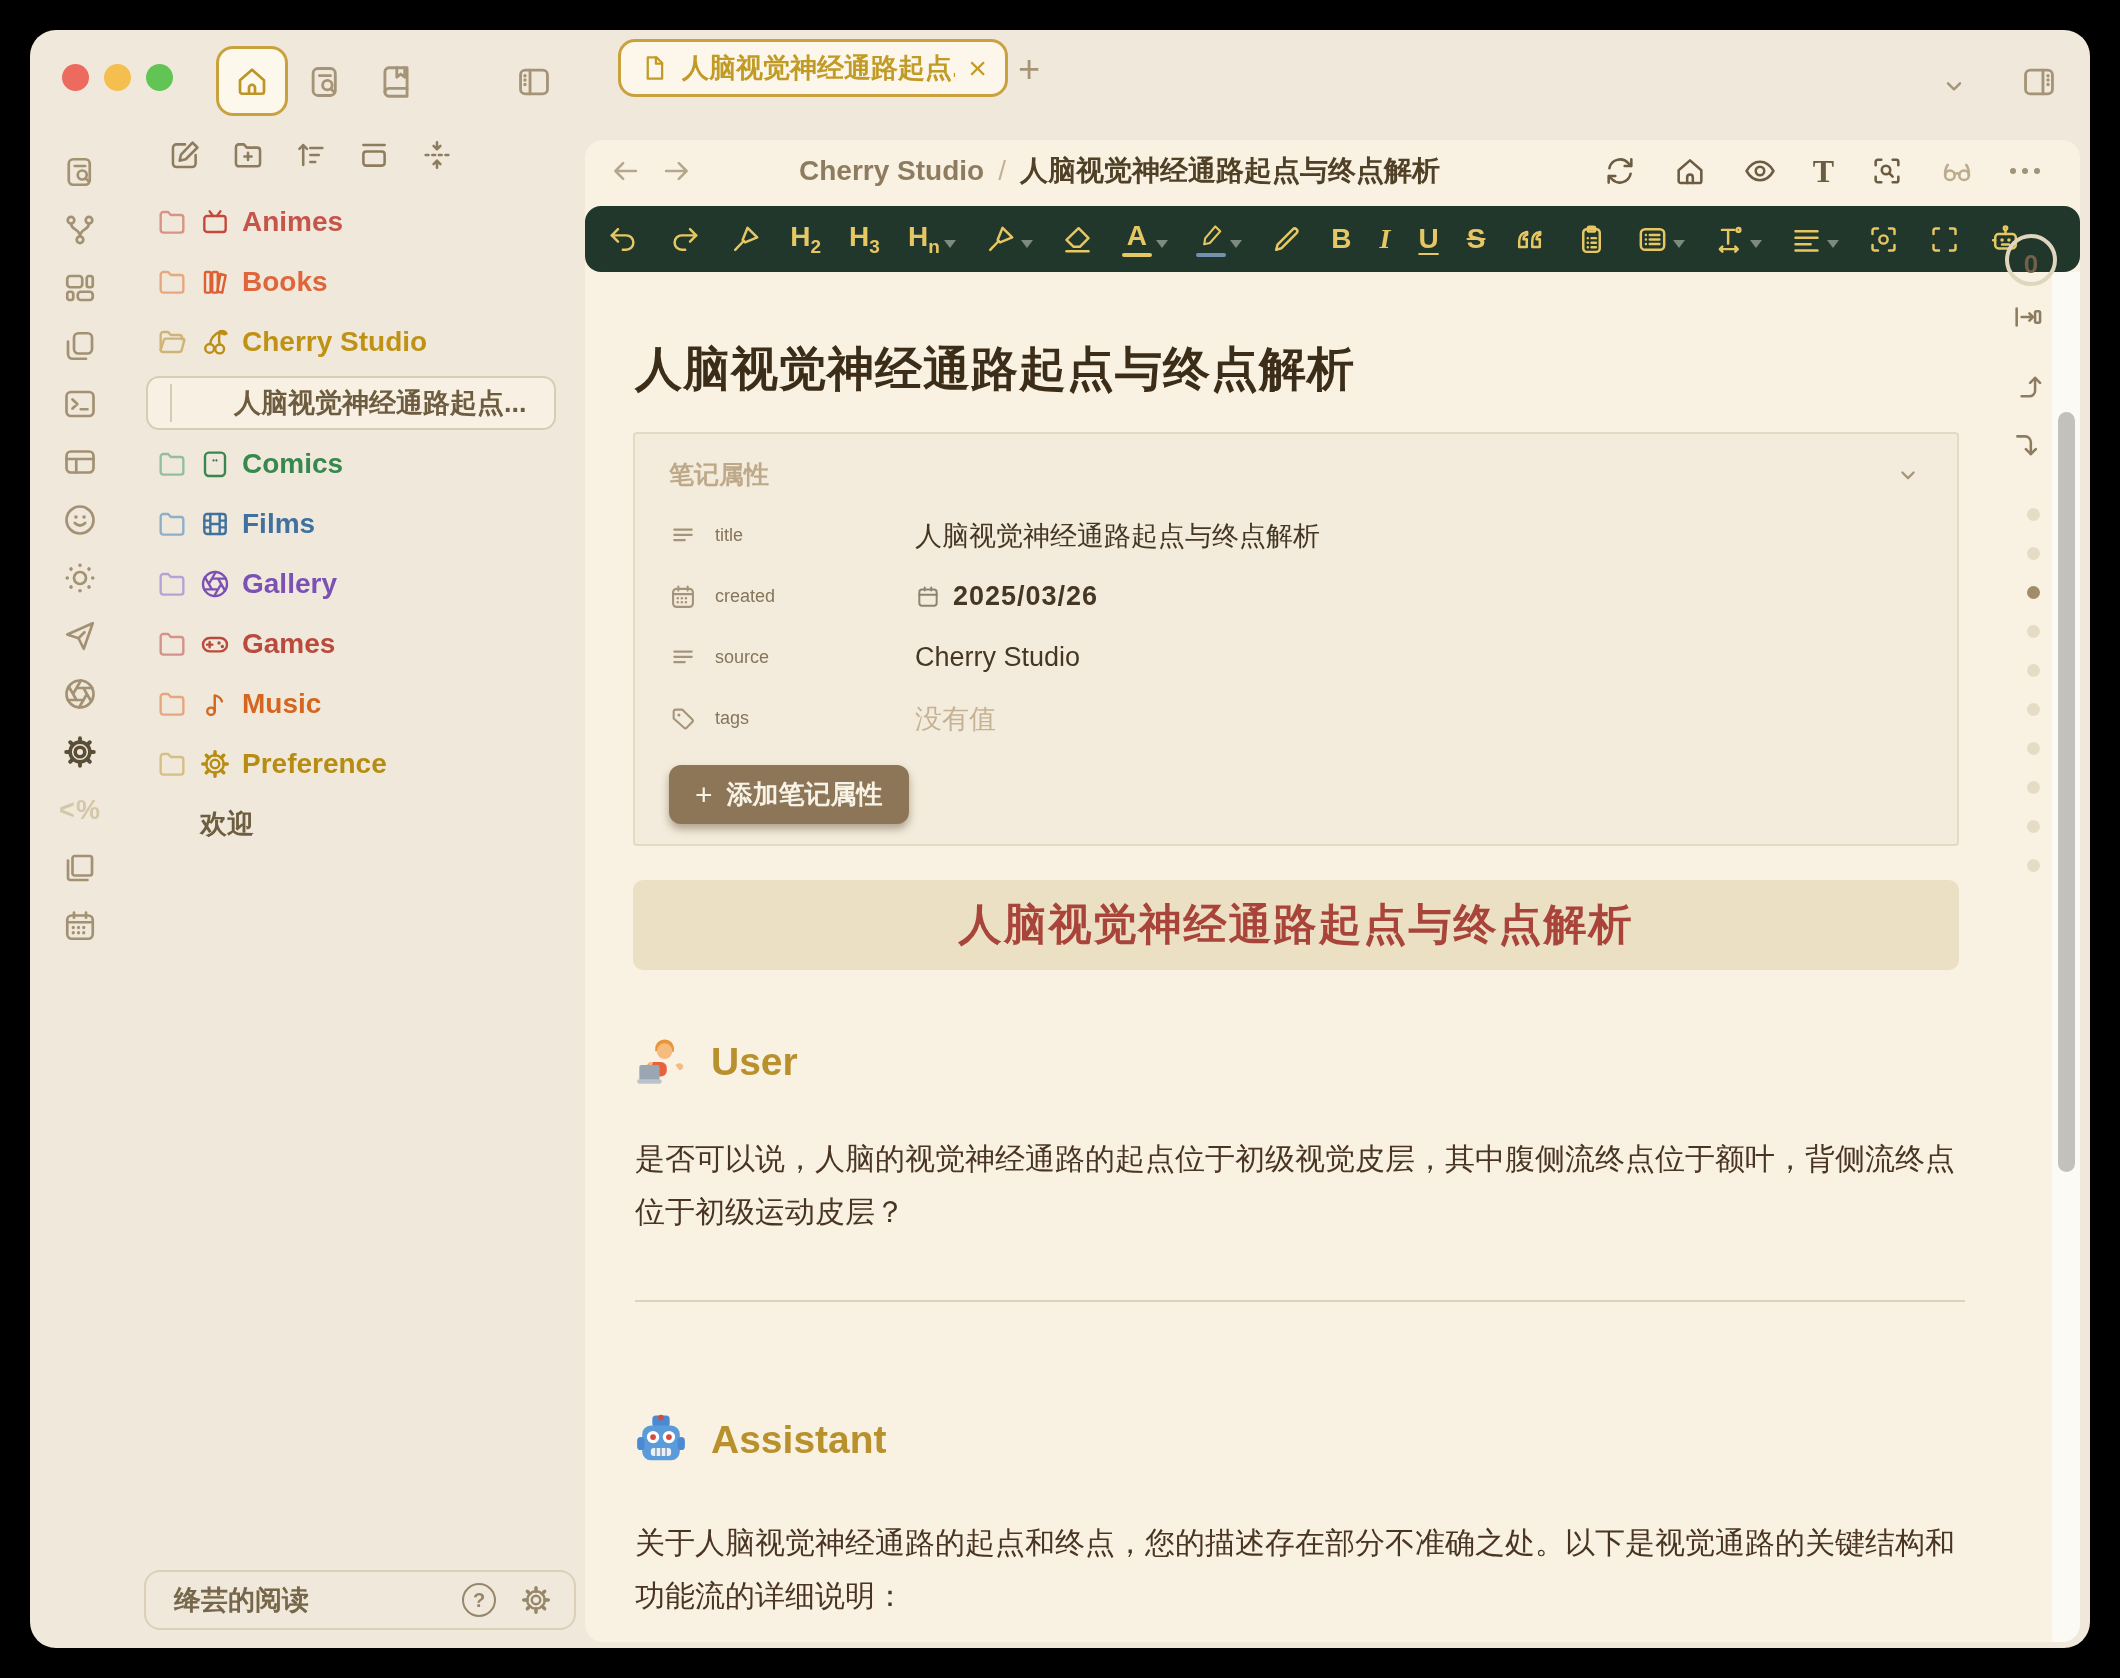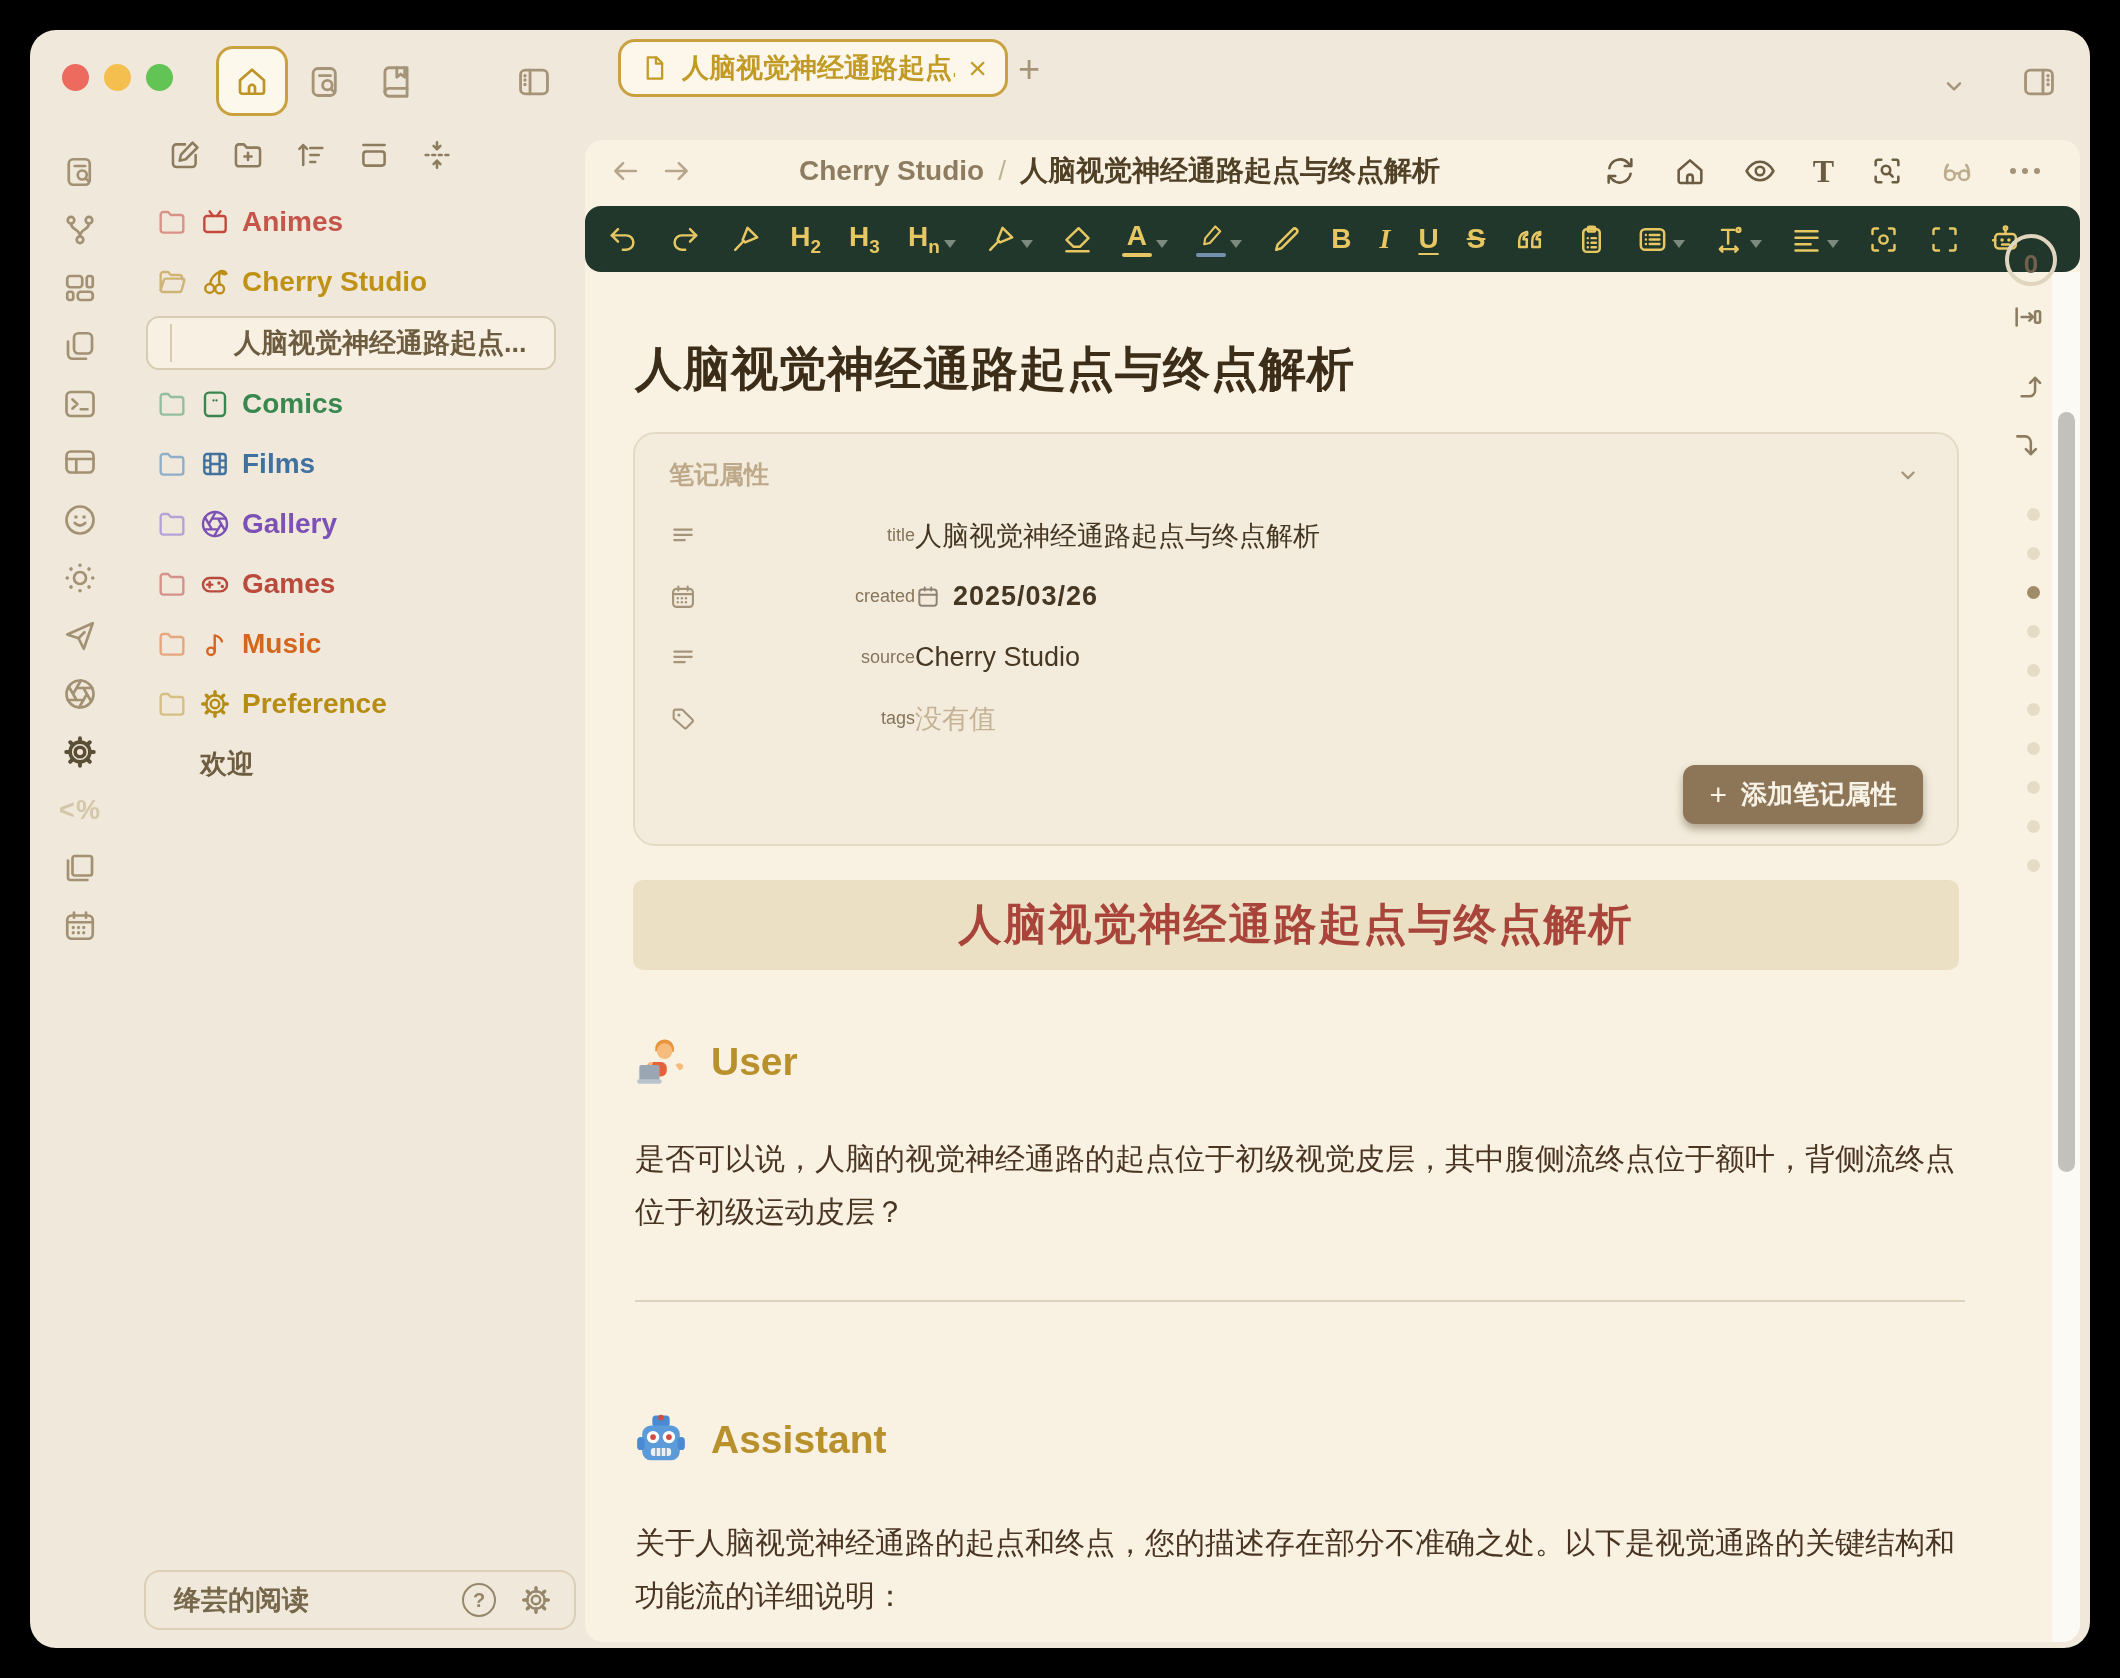--- a/index.html
+++ b/index.html
@@ -109,21 +109,21 @@
   .dotcol i{width:13px;height:13px;border-radius:50%;background:#e6dcc6;}
   .dotcol i.on{background:#a08c68;}
 
   
   .scrolltrack{position:absolute;right:0;top:132px;bottom:0;width:28px;background:#fcfaf5;}
   .scrollthumb{position:absolute;right:5px;top:140px;height:760px;width:17px;border-radius:9px;background:#c3c1bc;}
 
   
   .doc-title{position:absolute;left:50px;top:198px;font-size:47px;font-weight:800;color:#3c2d18;letter-spacing:1px;}
   .attrcard{position:absolute;left:48px;top:292px;width:1326px;height:414px;background:#f3ecdc;border:2px solid #e4dac4;
-            border-radius:22px;box-sizing:border-box;padding:24px 34px;text-align:right;}
+            border-radius:4px;box-sizing:border-box;padding:24px 34px;}
   .attr-head{display:flex;justify-content:space-between;align-items:center;color:#bda98a;font-weight:700;font-size:25px;}
   .attr-head svg{width:30px;height:30px;color:#a5947a;}
   .attr-rows{margin-top:14px;}
   .attr-row{display:flex;align-items:center;height:61px;}
   .attr-row svg{width:28px;height:28px;color:#a5947a;margin-right:18px;flex:0 0 auto;}
   .attr-key{font-size:18px;color:#86755a;width:200px;}
   .attr-val{font-size:27px;color:#463723;display:flex;align-items:center;gap:12px;}
   .attr-val.bold{font-weight:700;letter-spacing:1px;}
   .attr-val.empty{color:#c5b294;}
   .attr-val svg{width:26px;height:26px;color:#8f8272;margin:0;}
@@ -538,20 +538,29 @@
     <div class="tree">
       <div class="trow it-animes">
         <svg class="ic fold">
             <use href="#sym-folder"></use>
           </svg>
         <svg class="ic tico">
             <use href="#sym-tv"></use>
           </svg>
         <span class="lbl">Animes</span>
       </div>
+      <div class="trow it-books">
+        <svg class="ic fold">
+            <use href="#sym-folder"></use>
+          </svg>
+        <svg class="ic tico">
+            <use href="#sym-books"></use>
+          </svg>
+        <span class="lbl">Books</span>
+      </div>
       <div class="trow it-cherry">
         <svg class="ic fold">
             <use href="#sym-folderopen"></use>
           </svg>
         <svg class="ic tico">
             <use href="#sym-cherry"></use>
           </svg>
         <span class="lbl">Cherry Studio</span>
       </div>
       <div class="noterow-wrap">

